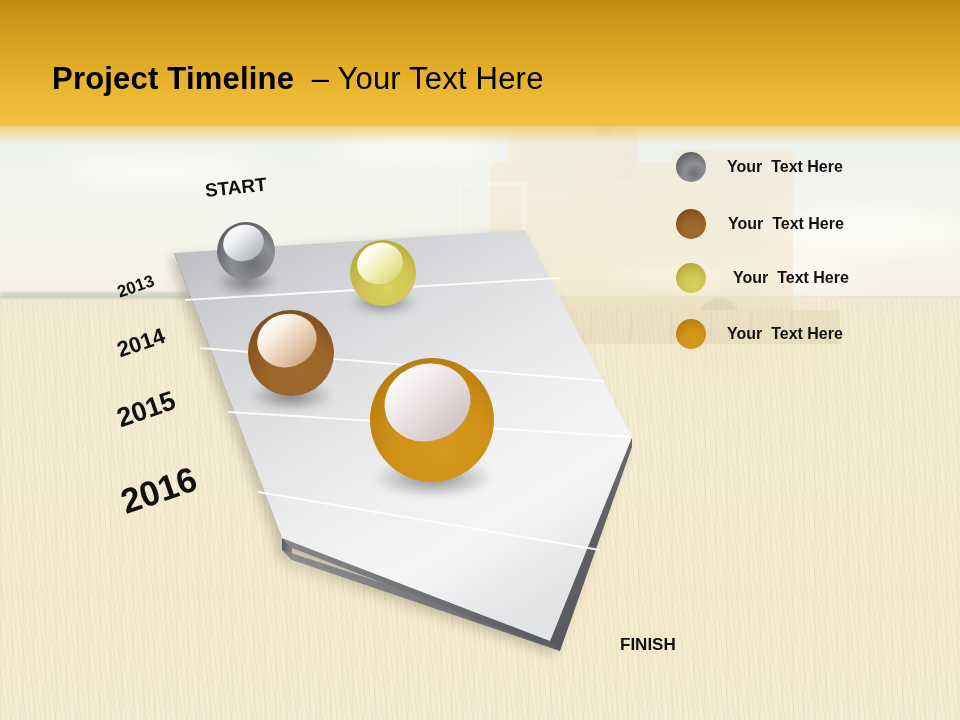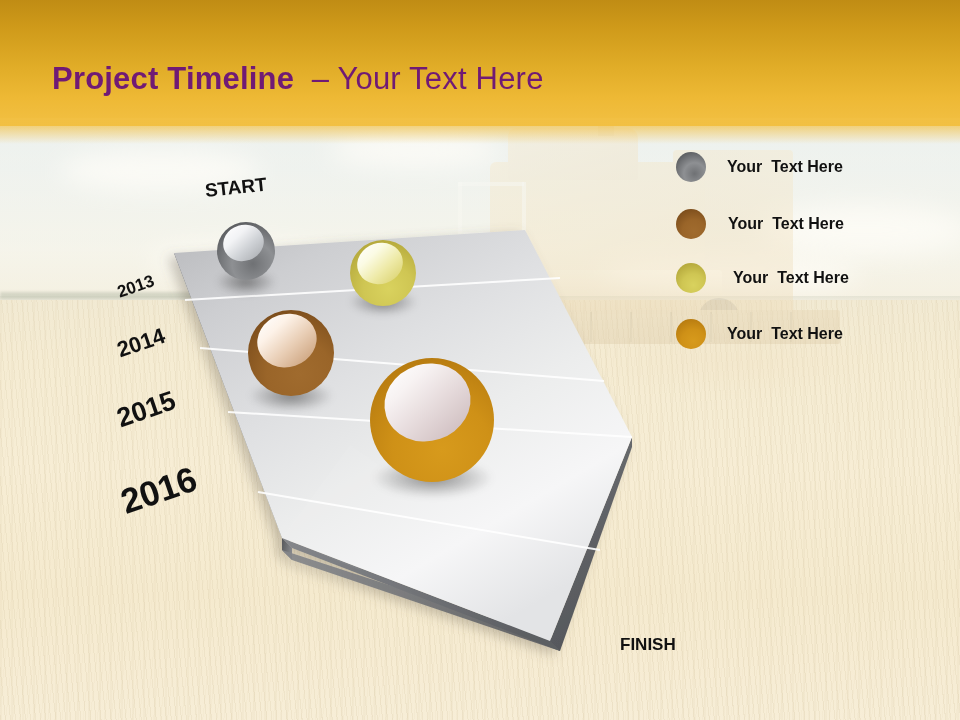--- a/index.html
+++ b/index.html
@@ -147,21 +147,21 @@
     position: absolute;
     left: 0; top: 118px;
     width: 960px;
     height: 26px;
     background: linear-gradient(to bottom, rgba(242,192,67,.95), rgba(242,192,67,0));
   }
   .slide-title {
     position: absolute;
     left: 52px;
     top: 60px;
-    color: #701a75;
+    color: #000000;
     font-size: 31px;
     line-height: 38px;
     white-space: pre;
     letter-spacing: .2px;
   }
   .slide-title .t-bold { font-weight: bold; }
   .slide-title .t-rest { font-weight: normal; }
 
   
   .ramp {

